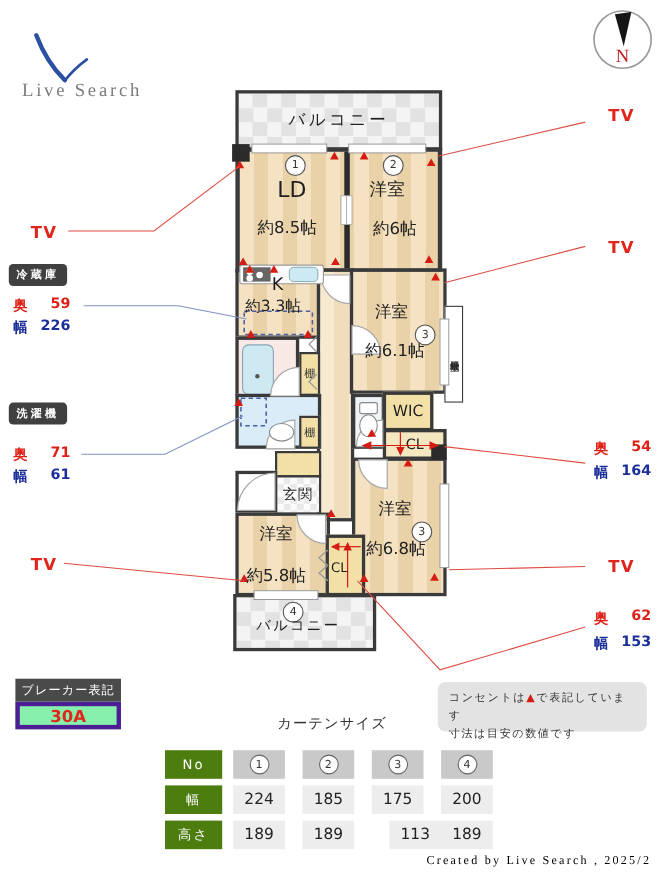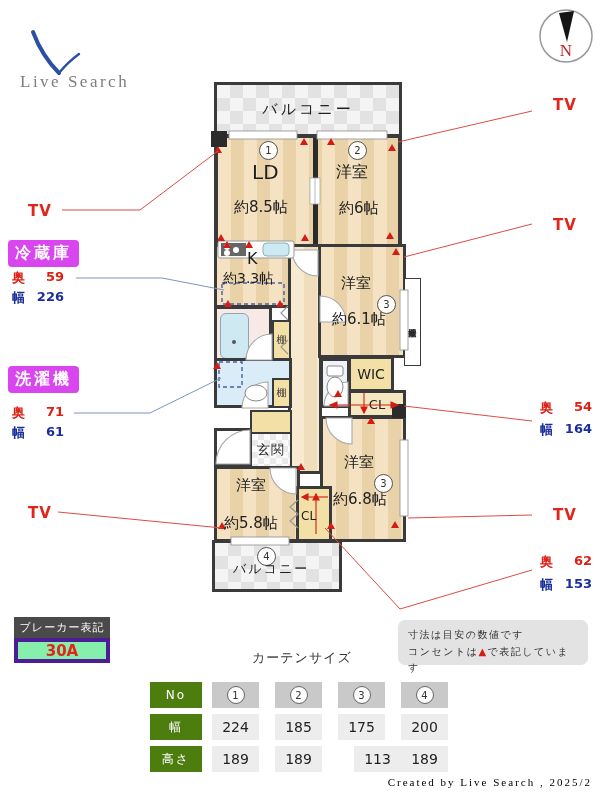--- a/index.html
+++ b/index.html
@@ -12,21 +12,21 @@
   .tile{background:conic-gradient(#e9e9e9 90deg,#fbfbfb 90deg 180deg,#e9e9e9 180deg 270deg,#fbfbfb 270deg);background-size:12px 12px;}
   .yellow{background:#f2e0a6;}
   .flexc{display:flex;align-items:center;justify-content:center;}
   .pillar{position:absolute;background:#2b2b2b;z-index:2;}
   .overlay{position:absolute;left:0;top:0;z-index:3;pointer-events:none;}
   .lbl{position:absolute;white-space:nowrap;color:#1e1e1e;z-index:5;}
   .circ{position:absolute;width:17px;height:17px;border:1px solid #555;border-radius:50%;
         background:rgba(255,255,255,.95);font-size:10px;display:flex;align-items:center;
         justify-content:center;color:#333;z-index:5;}
   .tv{position:absolute;color:#e0251b;font-size:15px;font-weight:bold;letter-spacing:1px;z-index:5;}
-  .badge{position:absolute;background:#d946ef;color:#fff;font-size:16px;font-weight:bold;
+  .badge{position:absolute;background:#404040;color:#fff;font-size:10px;font-weight:bold;
          letter-spacing:3px;padding:3px 7px;border-radius:4px;z-index:5;}
   .dim{position:absolute;width:52px;display:flex;justify-content:space-between;
        font-size:13px;font-weight:bold;z-index:5;}
   .dim-red{color:#dd2016;} .dim-blue{color:#1b2f9b;}
   .tub{position:absolute;left:3px;top:4px;width:27px;height:44px;background:#cfe9f3;
        border:1px solid #88a8b8;border-radius:6px;}
   .vtext{writing-mode:vertical-rl;text-orientation:upright;font-size:8.5px;line-height:1;color:#222;}
   .shelf-txt{font-size:10px;color:#333;}
   .room-name{font-size:15px;color:#222;}
   .room-size{font-size:15px;color:#222;}
@@ -309,17 +309,17 @@
 <div class="tcell" style="left:275px;top:714px;">185</div>
 <div class="tcell" style="left:338px;top:714px;">175</div>
 <div class="tcell" style="left:401px;top:714px;">200</div>
 
 <div class="tcell" style="left:212px;top:746px;">189</div>
 <div class="tcell" style="left:275px;top:746px;">189</div>
 <div class="tcell" style="left:338px;top:746px;margin-left:16px;">113</div>
 <div class="tcell" style="left:401px;top:746px;">189</div>
 
 <div class="notebox">
+  <div><span>コンセントは</span><span class="tri">▲</span><span>で表記しています</span></div>
   <div>寸法は目安の数値です</div>
-  <div><span>コンセントは</span><span class="tri">▲</span><span>で表記しています</span></div>
 </div>
 
 <div class="footer">Created by Live Search , 2025/2</div>
 
 </body></html>

